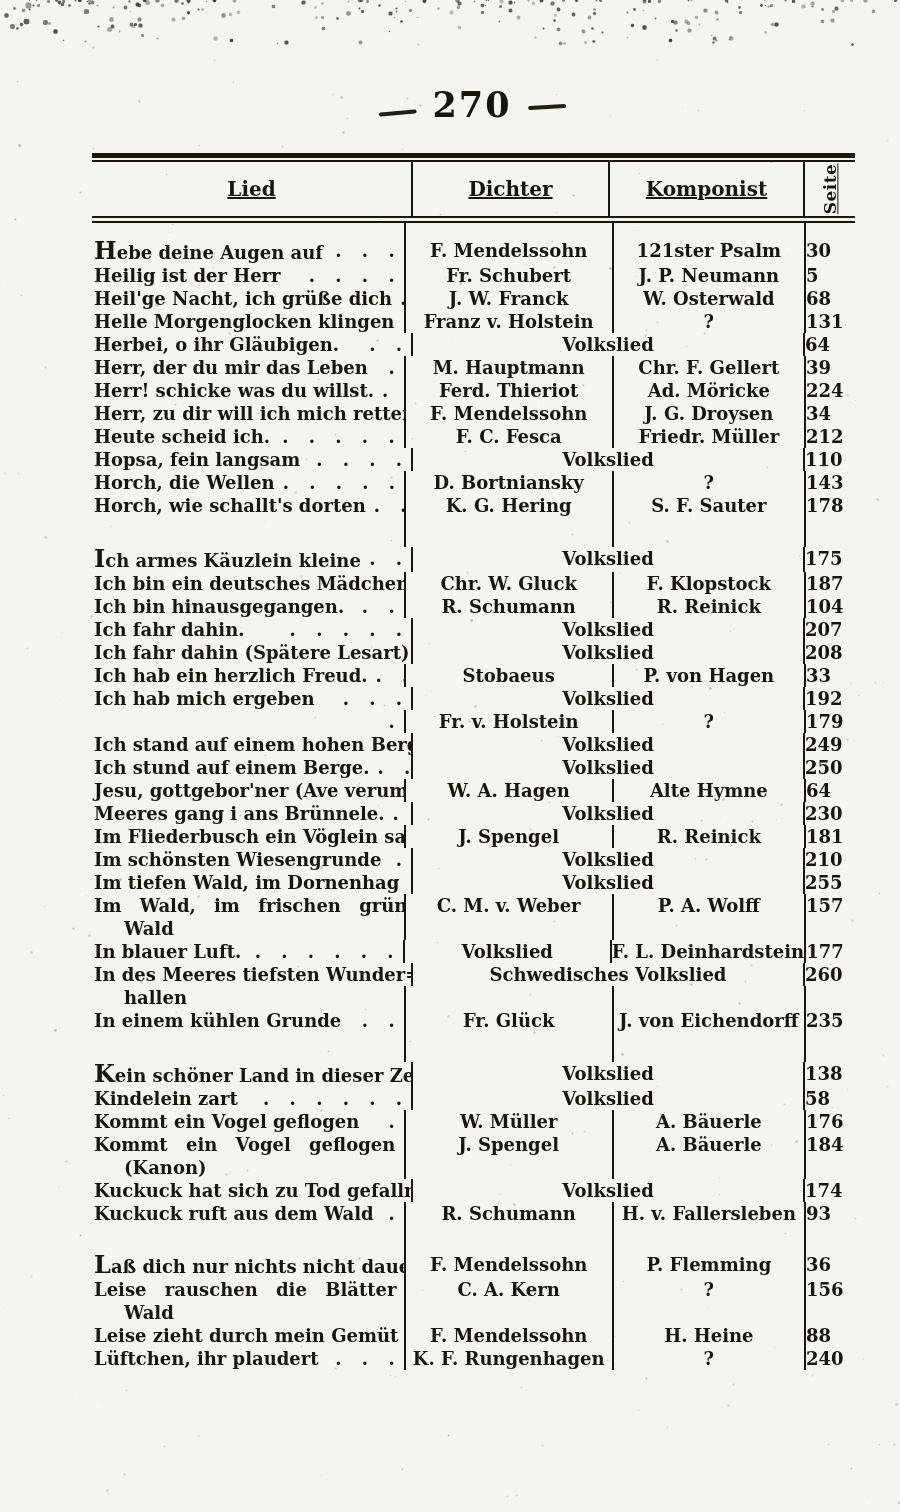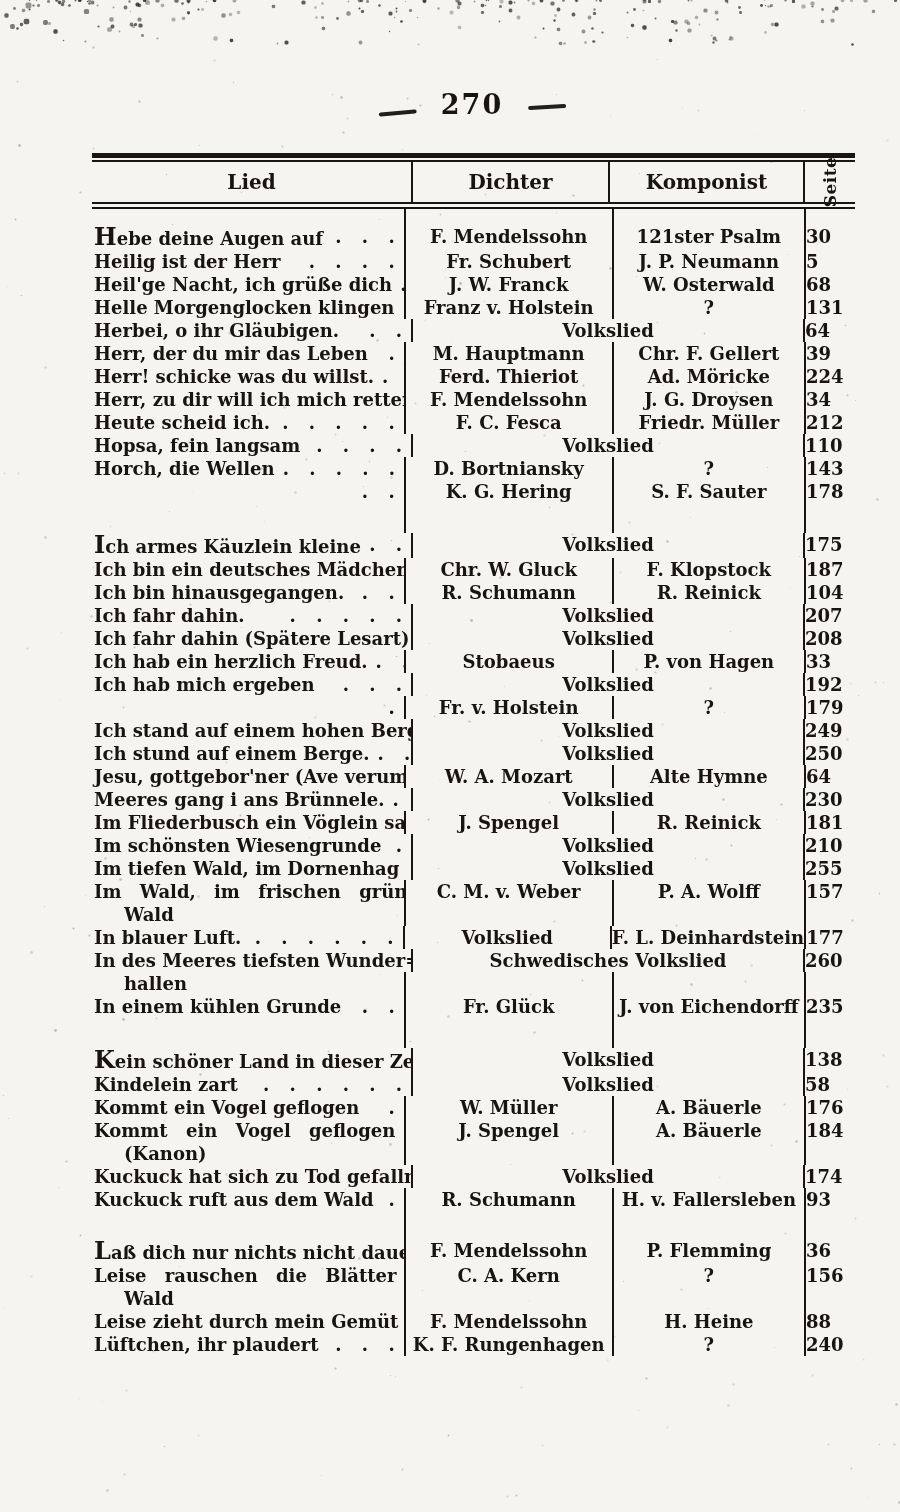--- a/index.html
+++ b/index.html
@@ -9,31 +9,31 @@
     font-family:"DejaVu Serif","Liberation Serif",serif;
   }
   .page{position:absolute;inset:0;}
 
   
   .pageno{position:absolute;top:84px;left:378px;width:188px;height:42px;
     display:flex;align-items:center;justify-content:space-between;}
   .dash{width:38px;height:3.5px;background:#221e18;border-radius:2px;}
   .dash.l{transform:rotate(-5deg) translateY(8px);}
   .dash.r{transform:rotate(-3deg) translateY(2px);}
-  .num{font-size:27px;font-weight:bold;letter-spacing:2px;line-height:42px;}
+  .num{font-size:35px;font-weight:bold;letter-spacing:2px;line-height:42px;}
 
   
   .table{position:absolute;left:92px;top:153px;width:763px;}
   .rule-thick{height:4.5px;background:#1a160f;}
   .rule-gap2{height:2.5px;}
   .rule-thin{height:1.8px;background:#1a160f;}
   .rule-gap3{height:3.5px;}
   .rule-thin2{height:2px;background:#1a160f;}
 
-  .thead{display:flex;height:40px;}
+  .thead{display:flex;height:54px;text-decoration:underline;}
   .hc{box-sizing:border-box;display:flex;align-items:center;justify-content:center;
       font-size:20px;font-weight:bold;}
   .hc1{width:321px;border-right:2px solid #1a160f;}
   .hc2{width:195px;border-right:2px solid #1a160f;}
   .hc3{width:197px;border-right:2px solid #1a160f;}
   .hc4{width:50px;}
   .vert{transform:rotate(-90deg);font-size:17px;white-space:nowrap;letter-spacing:.5px;}
 
   .tbody{}
   .row{display:flex;align-items:stretch;}
@@ -182,20 +182,21 @@
           <div class="cell c1">
             <span class="t">Horch, die Wellen</span>
             <span class="d">. . . . .</span>
           </div>
           <div class="cell c2">D. Bortniansky</div>
           <div class="cell c3">?</div>
           <div class="cell c4">143</div>
         </div>
         <div class="row">
           <div class="cell c1">
+            <span class="t">Horch, wie schallt's dorten</span>
             <span class="d">. .</span>
           </div>
           <div class="cell c2">K. G. Hering</div>
           <div class="cell c3">S. F. Sauter</div>
           <div class="cell c4">178</div>
         </div>
         <div class="row" style="height: 30px;">
           <div class="cell c1"></div>
           <div class="cell c2"></div>
           <div class="cell c3"></div>
@@ -278,21 +279,21 @@
             <span class="t">Ich stund auf einem Berge.</span>
             <span class="d">. .</span>
           </div>
           <div class="cell c23">Volkslied</div>
           <div class="cell c4">250</div>
         </div>
         <div class="row">
           <div class="cell c1">
             <span class="t">Jesu, gottgebor'ner (Ave verum)</span>
           </div>
-          <div class="cell c2">W. A. Mozart</div>
+          <div class="cell c2">W. A. Hagen</div>
           <div class="cell c3">Alte Hymne</div>
           <div class="cell c4">64</div>
         </div>
         <div class="row">
           <div class="cell c1">
             <span class="t">Meeres gang i ans Brünnele.</span>
             <span class="d">. .</span>
           </div>
           <div class="cell c23">Volkslied</div>
           <div class="cell c4">230</div>

